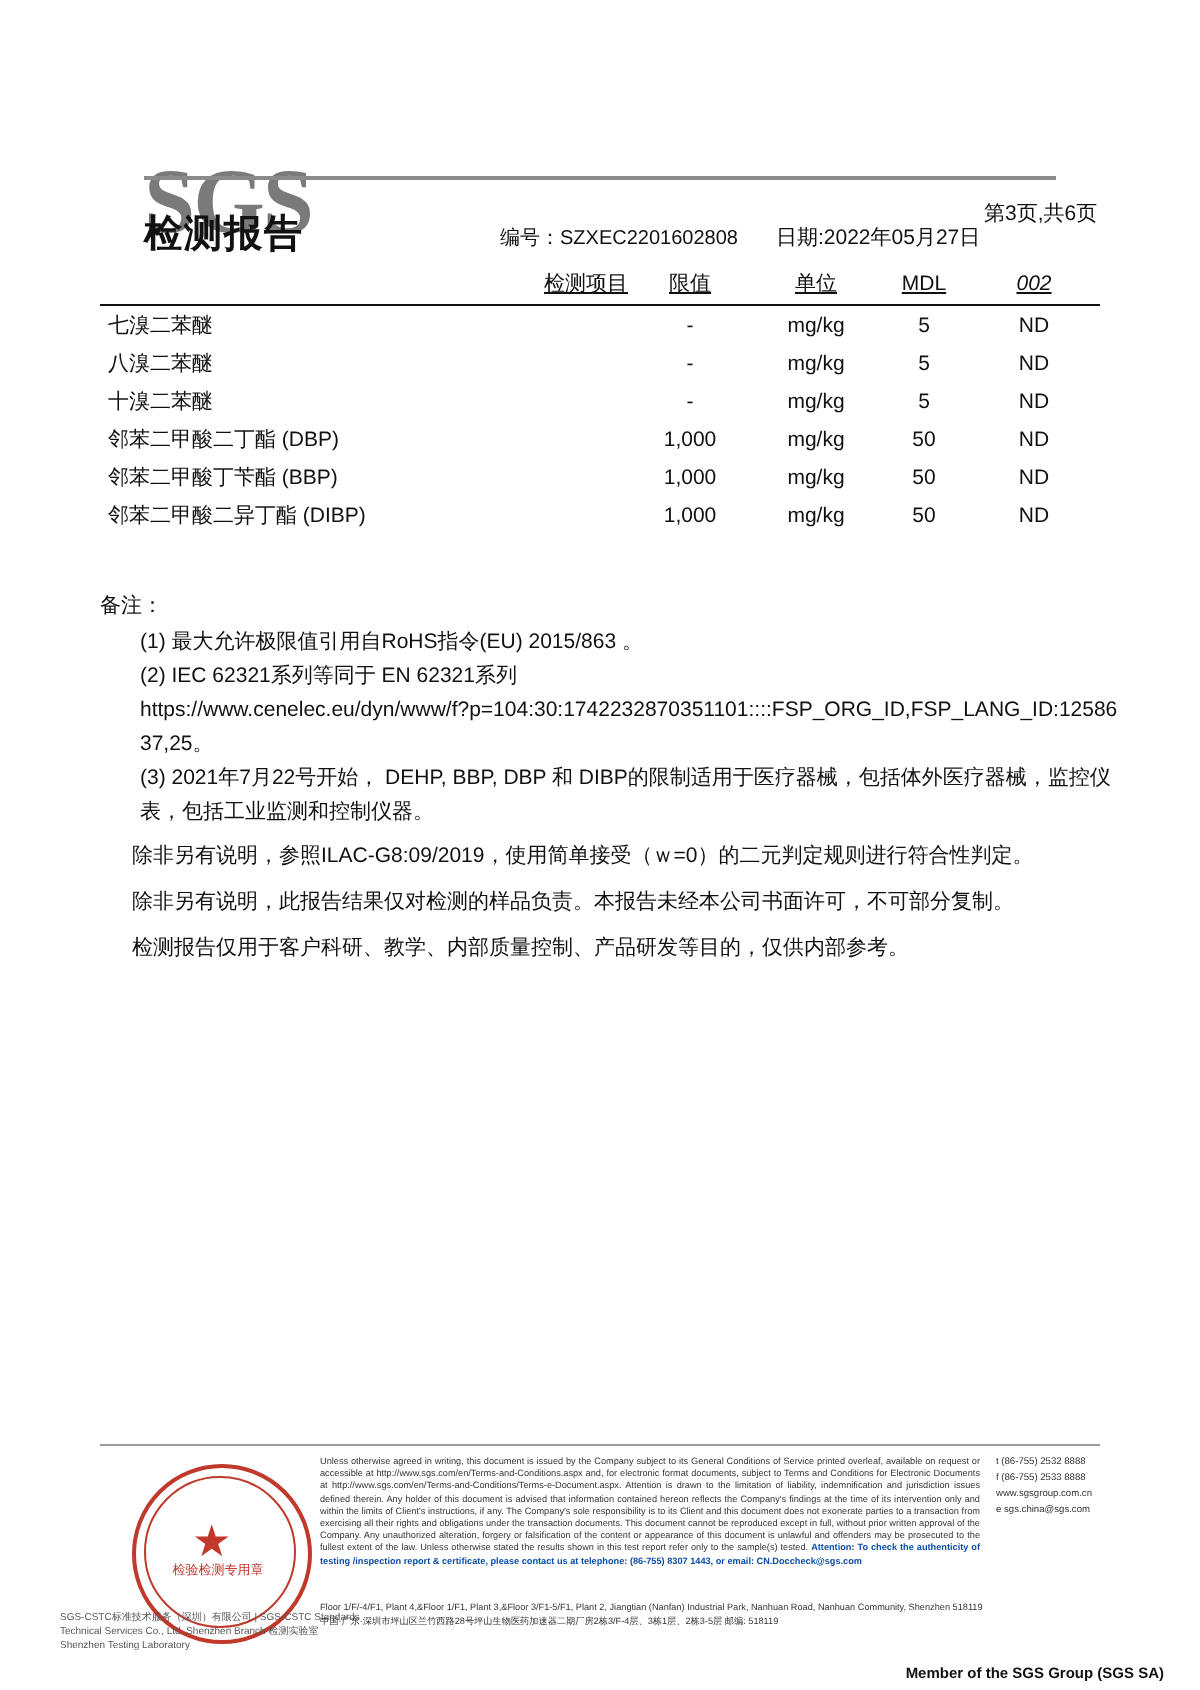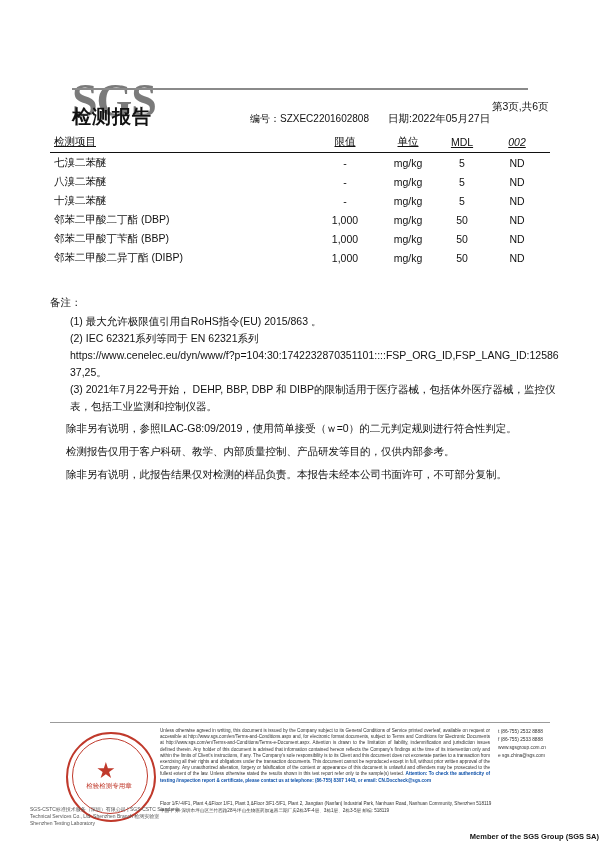--- a/index.html
+++ b/index.html
@@ -27,21 +27,21 @@
   .hdr-date{position:absolute;left:388px;top:112px;font-size:10.5px;color:#111;}
   .hdr-page{position:absolute;left:492px;top:100px;font-size:10.5px;color:#111;}
 
   
   .tbl{position:absolute;left:50px;top:133px;width:500px;}
   .tbl table{border-collapse:collapse;width:100%;font-size:10.5px;color:#111;}
   .tbl th{
     font-weight:normal;text-align:center;padding:2px 0 3px 0;
     border-bottom:1px solid #111;white-space:nowrap;
   }
-  .tbl th.c0{text-align:left;padding-left:4px;text-decoration:underline;}
+  .tbl th.c0{text-align:right;padding-left:4px;text-decoration:underline;}
   .tbl th.u{text-decoration:underline;}
   .tbl td{padding:2.5px 0;white-space:nowrap;}
   .tbl td.c0{text-align:left;padding-left:4px;}
   .tbl td.c1{text-align:center;width:62px;}
   .tbl td.c2{text-align:center;width:64px;}
   .tbl td.c3{text-align:center;width:44px;}
   .tbl td.c4{text-align:center;width:66px;}
   .tbl th.c1{width:62px;}
   .tbl th.c2{width:64px;}
   .tbl th.c3{width:44px;}
@@ -85,21 +85,21 @@
   .foot-addr{
     position:absolute;left:160px;top:800px;width:390px;font-size:4.6px;color:#333;
     line-height:7px;
   }
   .foot-contact{
     position:absolute;left:498px;top:728px;width:100px;font-size:4.8px;color:#333;
     line-height:8px;text-align:left;
   }
   .member{
     position:absolute;left:0;top:832px;width:582px;text-align:right;
-    font-size:7.5px;color:#111;font-weight:bold;padding-left:17px;
+    font-size:7.5px;color:#111;font-weight:bold;
   }
 </style>
 </head>
 <body>
 
 <div class="page">
   <div class="sheet">
 
     <div class="logo">SGS</div>
     <div class="logo-rule"></div>
@@ -169,22 +169,22 @@
 
     <div class="notes">
       <div class="lbl">备注：</div>
       <div class="ln">(1) 最大允许极限值引用自RoHS指令(EU) 2015/863 。</div>
       <div class="ln">(2) IEC 62321系列等同于 EN 62321系列</div>
       <div class="ln">https://www.cenelec.eu/dyn/www/f?p=104:30:1742232870351101::::FSP_ORG_ID,FSP_LANG_ID:12586</div>
       <div class="ln">37,25。</div>
       <div class="ln">(3) 2021年7月22号开始， DEHP, BBP, DBP 和 DIBP的限制适用于医疗器械，包括体外医疗器械，监控仪</div>
       <div class="ln">表，包括工业监测和控制仪器。</div>
       <div class="ln ln0">除非另有说明，参照ILAC-G8:09/2019，使用简单接受（ｗ=0）的二元判定规则进行符合性判定。</div>
+      <div class="ln ln0">除非另有说明，此报告结果仅对检测的样品负责。本报告未经本公司书面许可，不可部分复制。</div>
       <div class="ln ln0">检测报告仅用于客户科研、教学、内部质量控制、产品研发等目的，仅供内部参考。</div>
-      <div class="ln ln0">除非另有说明，此报告结果仅对检测的样品负责。本报告未经本公司书面许可，不可部分复制。</div>
     </div>
 
     <div class="foot-rule"></div>
 
     <div class="stamp">
       <div class="circ"></div>
       <div class="circ2"></div>
       <div class="star">★</div>
       <div class="t1">检验检测专用章</div>
     </div>

